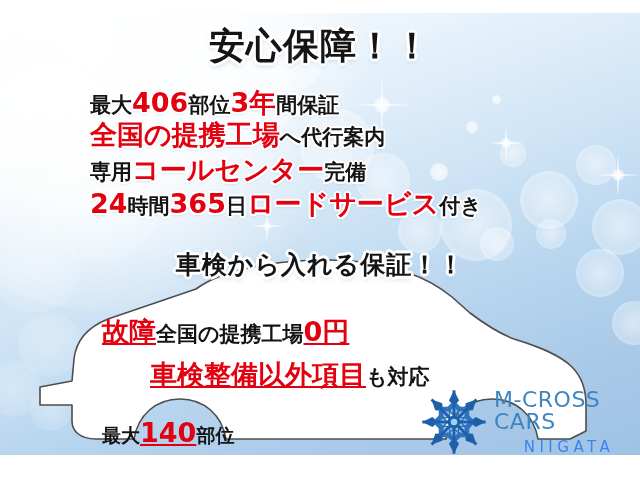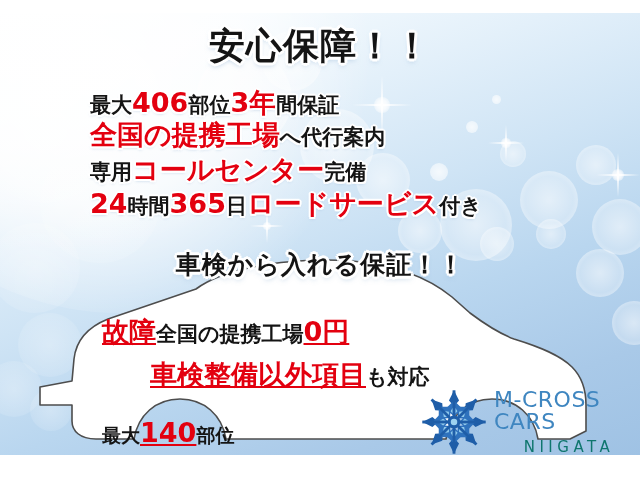--- a/index.html
+++ b/index.html
@@ -136,21 +136,21 @@
   #logo .words{
     margin-left:4px;
     display:flex;flex-direction:column;align-items:center;
     font-family:"DejaVu Sans","Liberation Sans",sans-serif;
   }
   #logo .brand{
     font-size:22px;color:#3f86c0;font-weight:normal;
     letter-spacing:.5px;line-height:1;
   }
   #logo .sub{
-    font-size:15px;color:#0f766e;font-weight:normal;
+    font-size:15px;color:#3b82f6;font-weight:normal;
     letter-spacing:4.5px;line-height:1;margin-top:7px;margin-left:4px;
   }
 </style>
 </head>
 <body>
 
 <div id="banner">
 
   <div class="sky">
     <div class="bokeh faint" style="left:-30px;top:40px;width:150px;height:150px;"></div>

